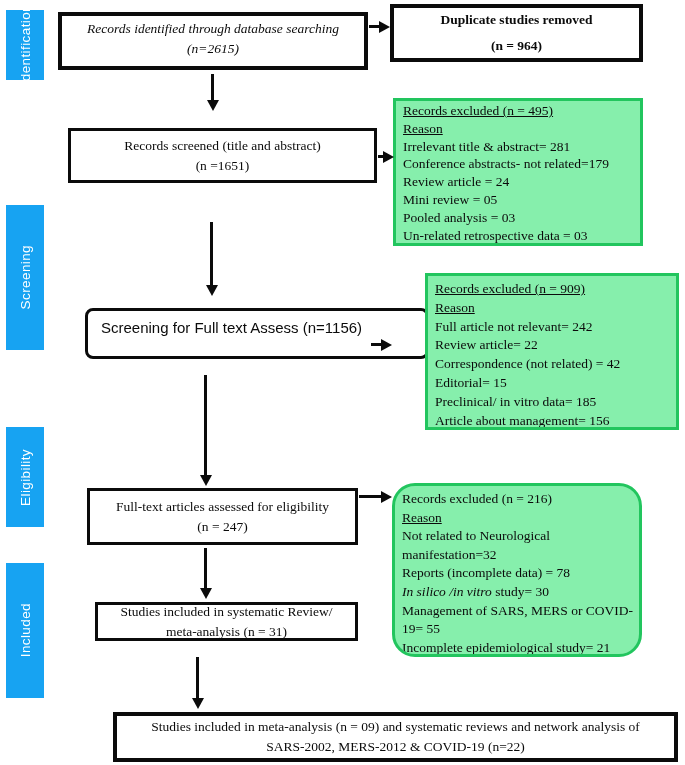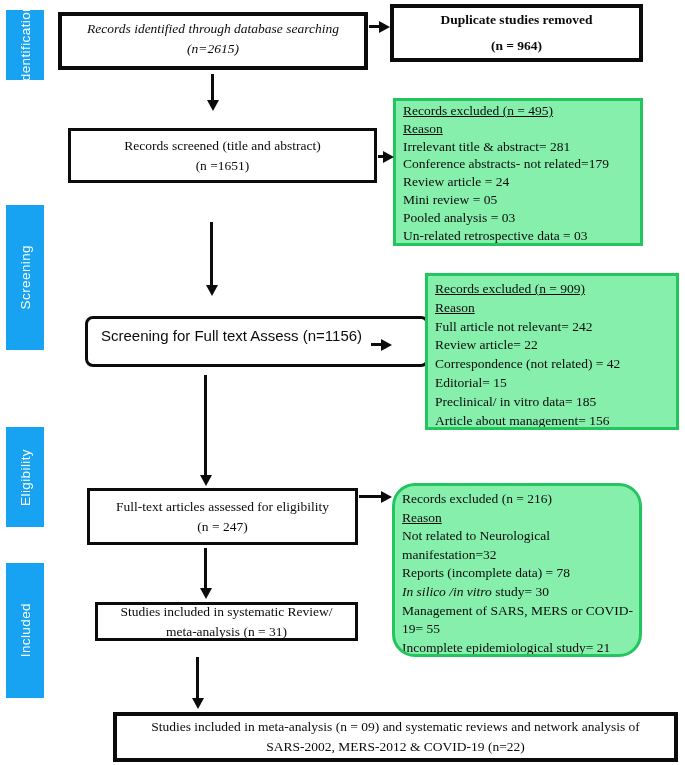--- a/index.html
+++ b/index.html
@@ -113,21 +113,21 @@
   <div class="fbox thick bold" style="left:390px;top:4px;width:253px;height:58px;text-align:right;">
     <div>Duplicate studies removed</div>
     <div>(n = 964)</div>
   </div>
 
   <div class="fbox" style="left:68px;top:128px;width:309px;height:55px;">
     <div>Records screened (title and abstract)</div>
     <div>(n =1651)</div>
   </div>
 
-  <div class="fbox sans" style="left:85px;top:316px;width:344px;height:51px;border-radius:8px;">
+  <div class="fbox sans" style="left:85px;top:308px;width:344px;height:51px;border-radius:8px;">
     <div>Screening for Full text Assess (n=1156)</div>
   </div>
 
   <div class="fbox" style="left:87px;top:488px;width:271px;height:57px;">
     <div>Full-text articles assessed for eligibility</div>
     <div>(n = 247)</div>
   </div>
 
   <div class="fbox" style="left:95px;top:602px;width:263px;height:39px;">
     <div>Studies included in systematic Review/</div>

